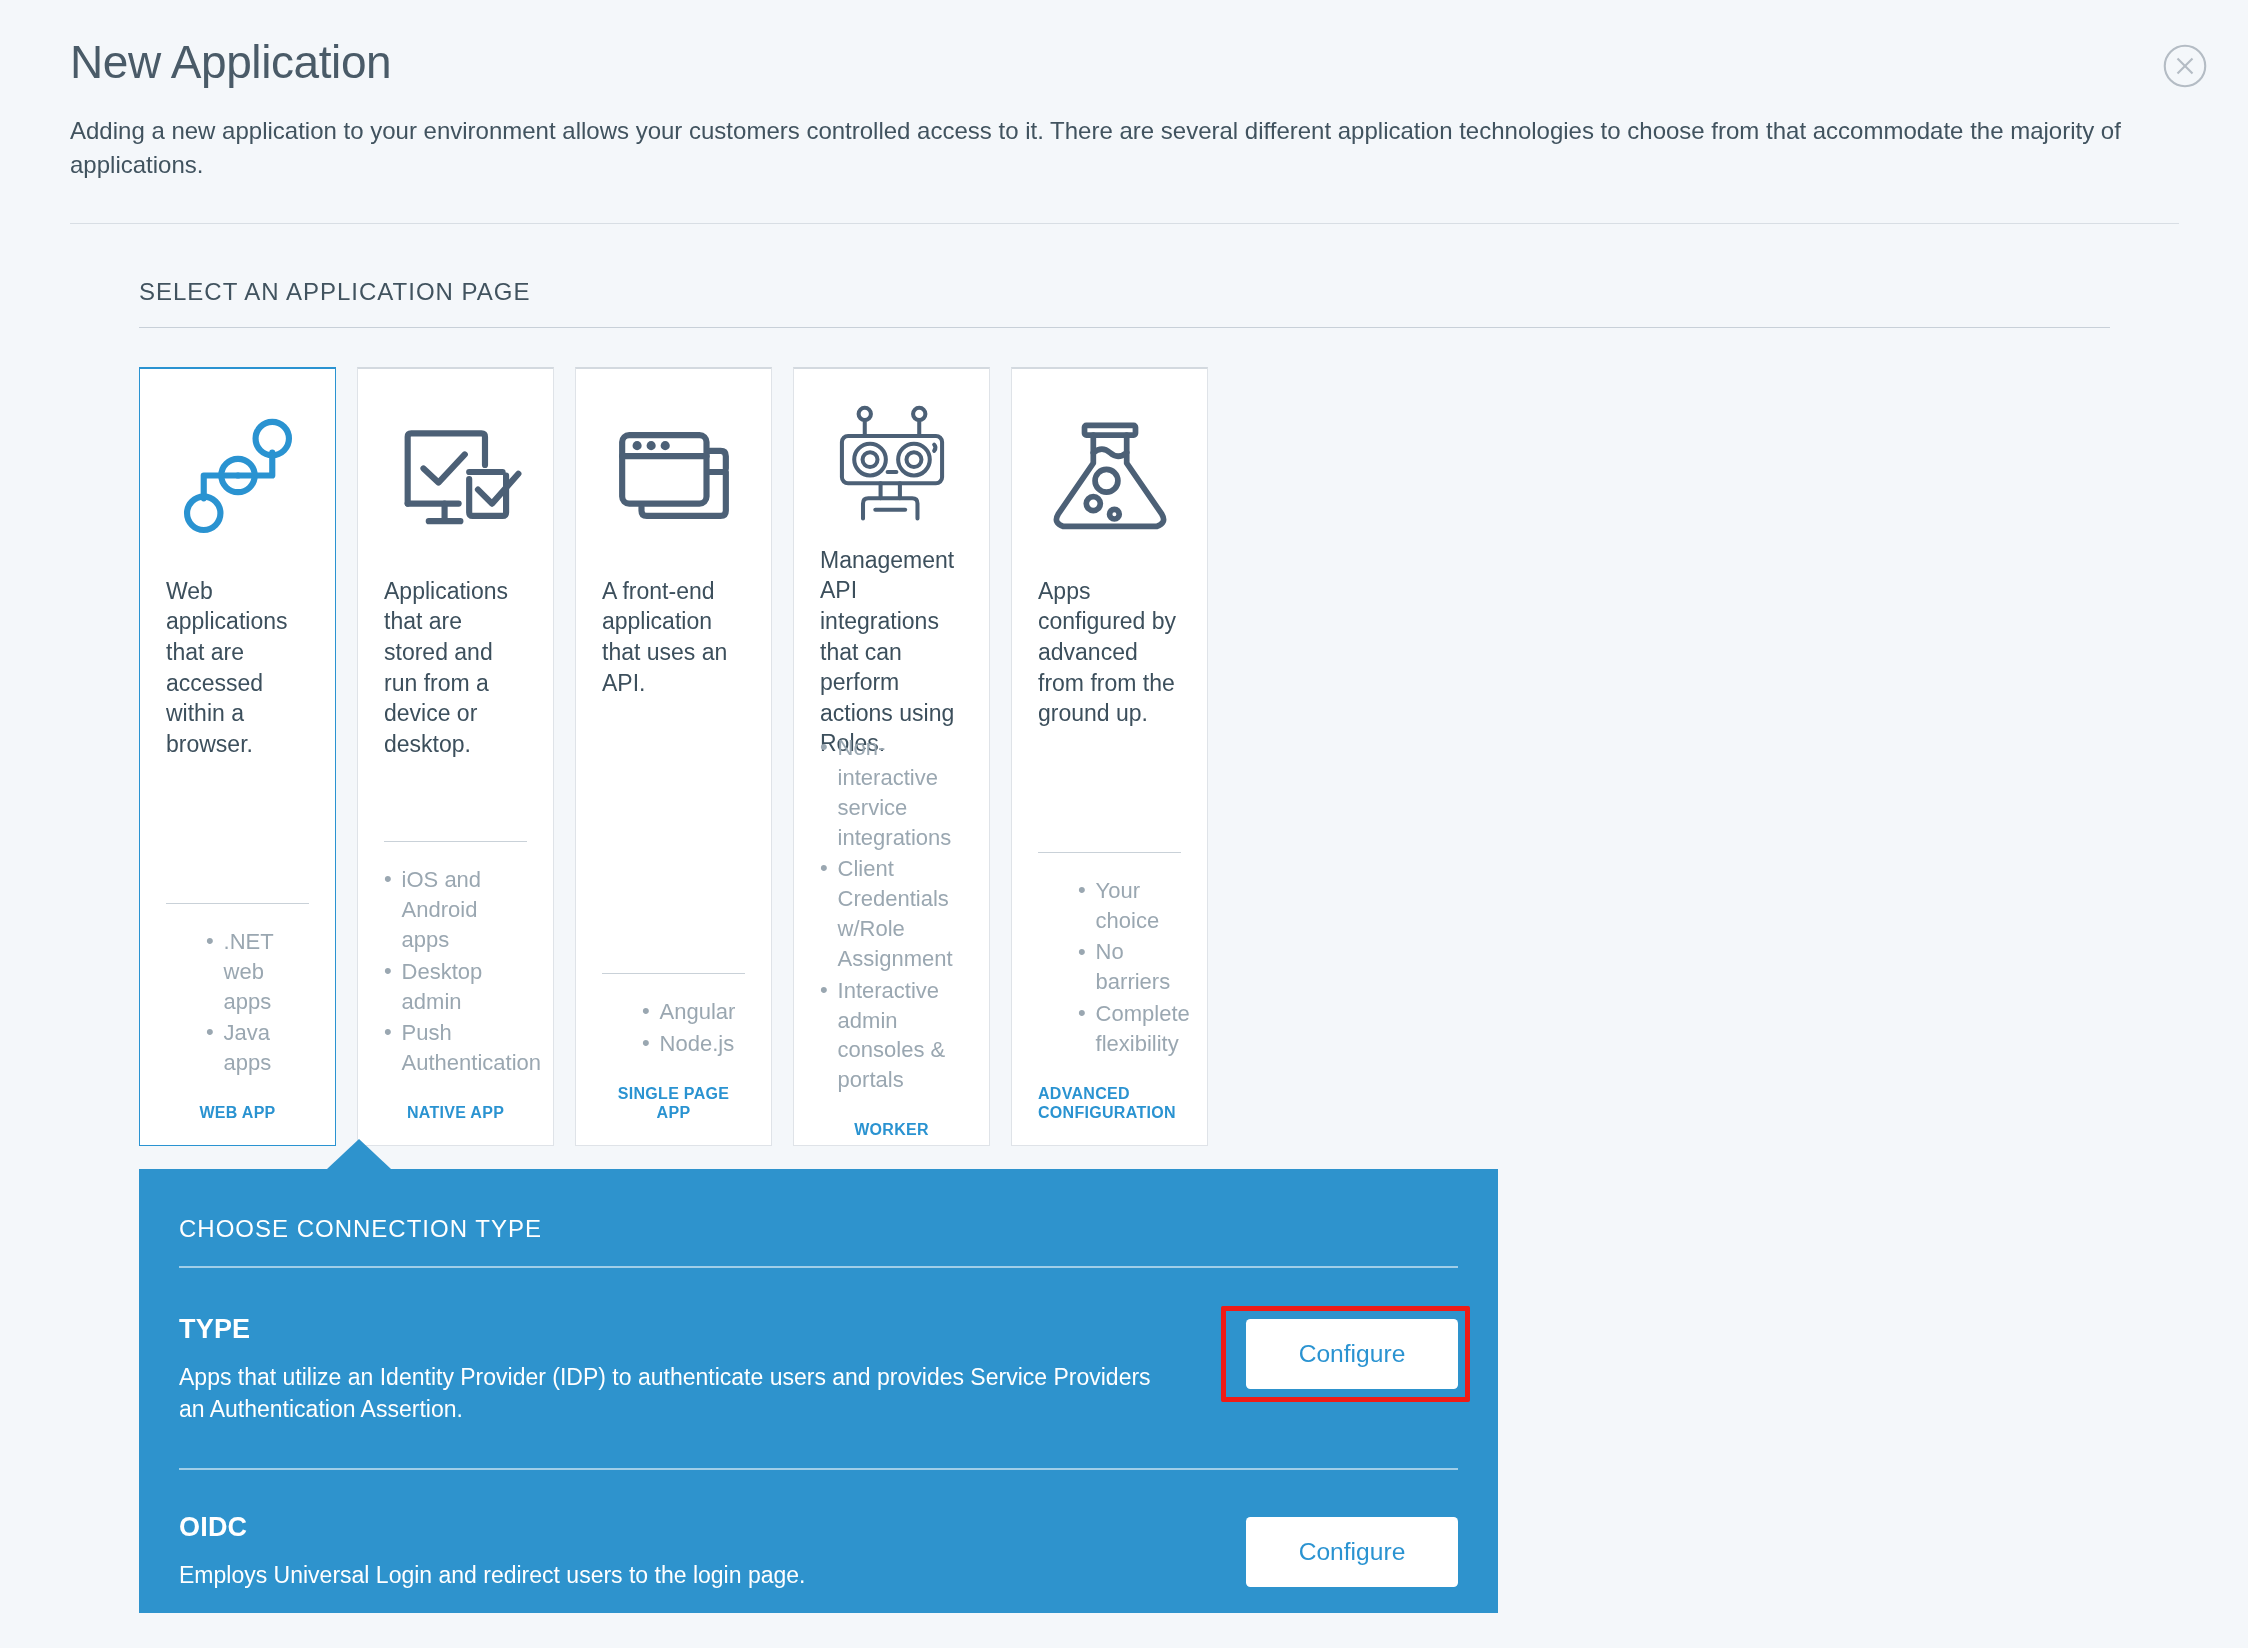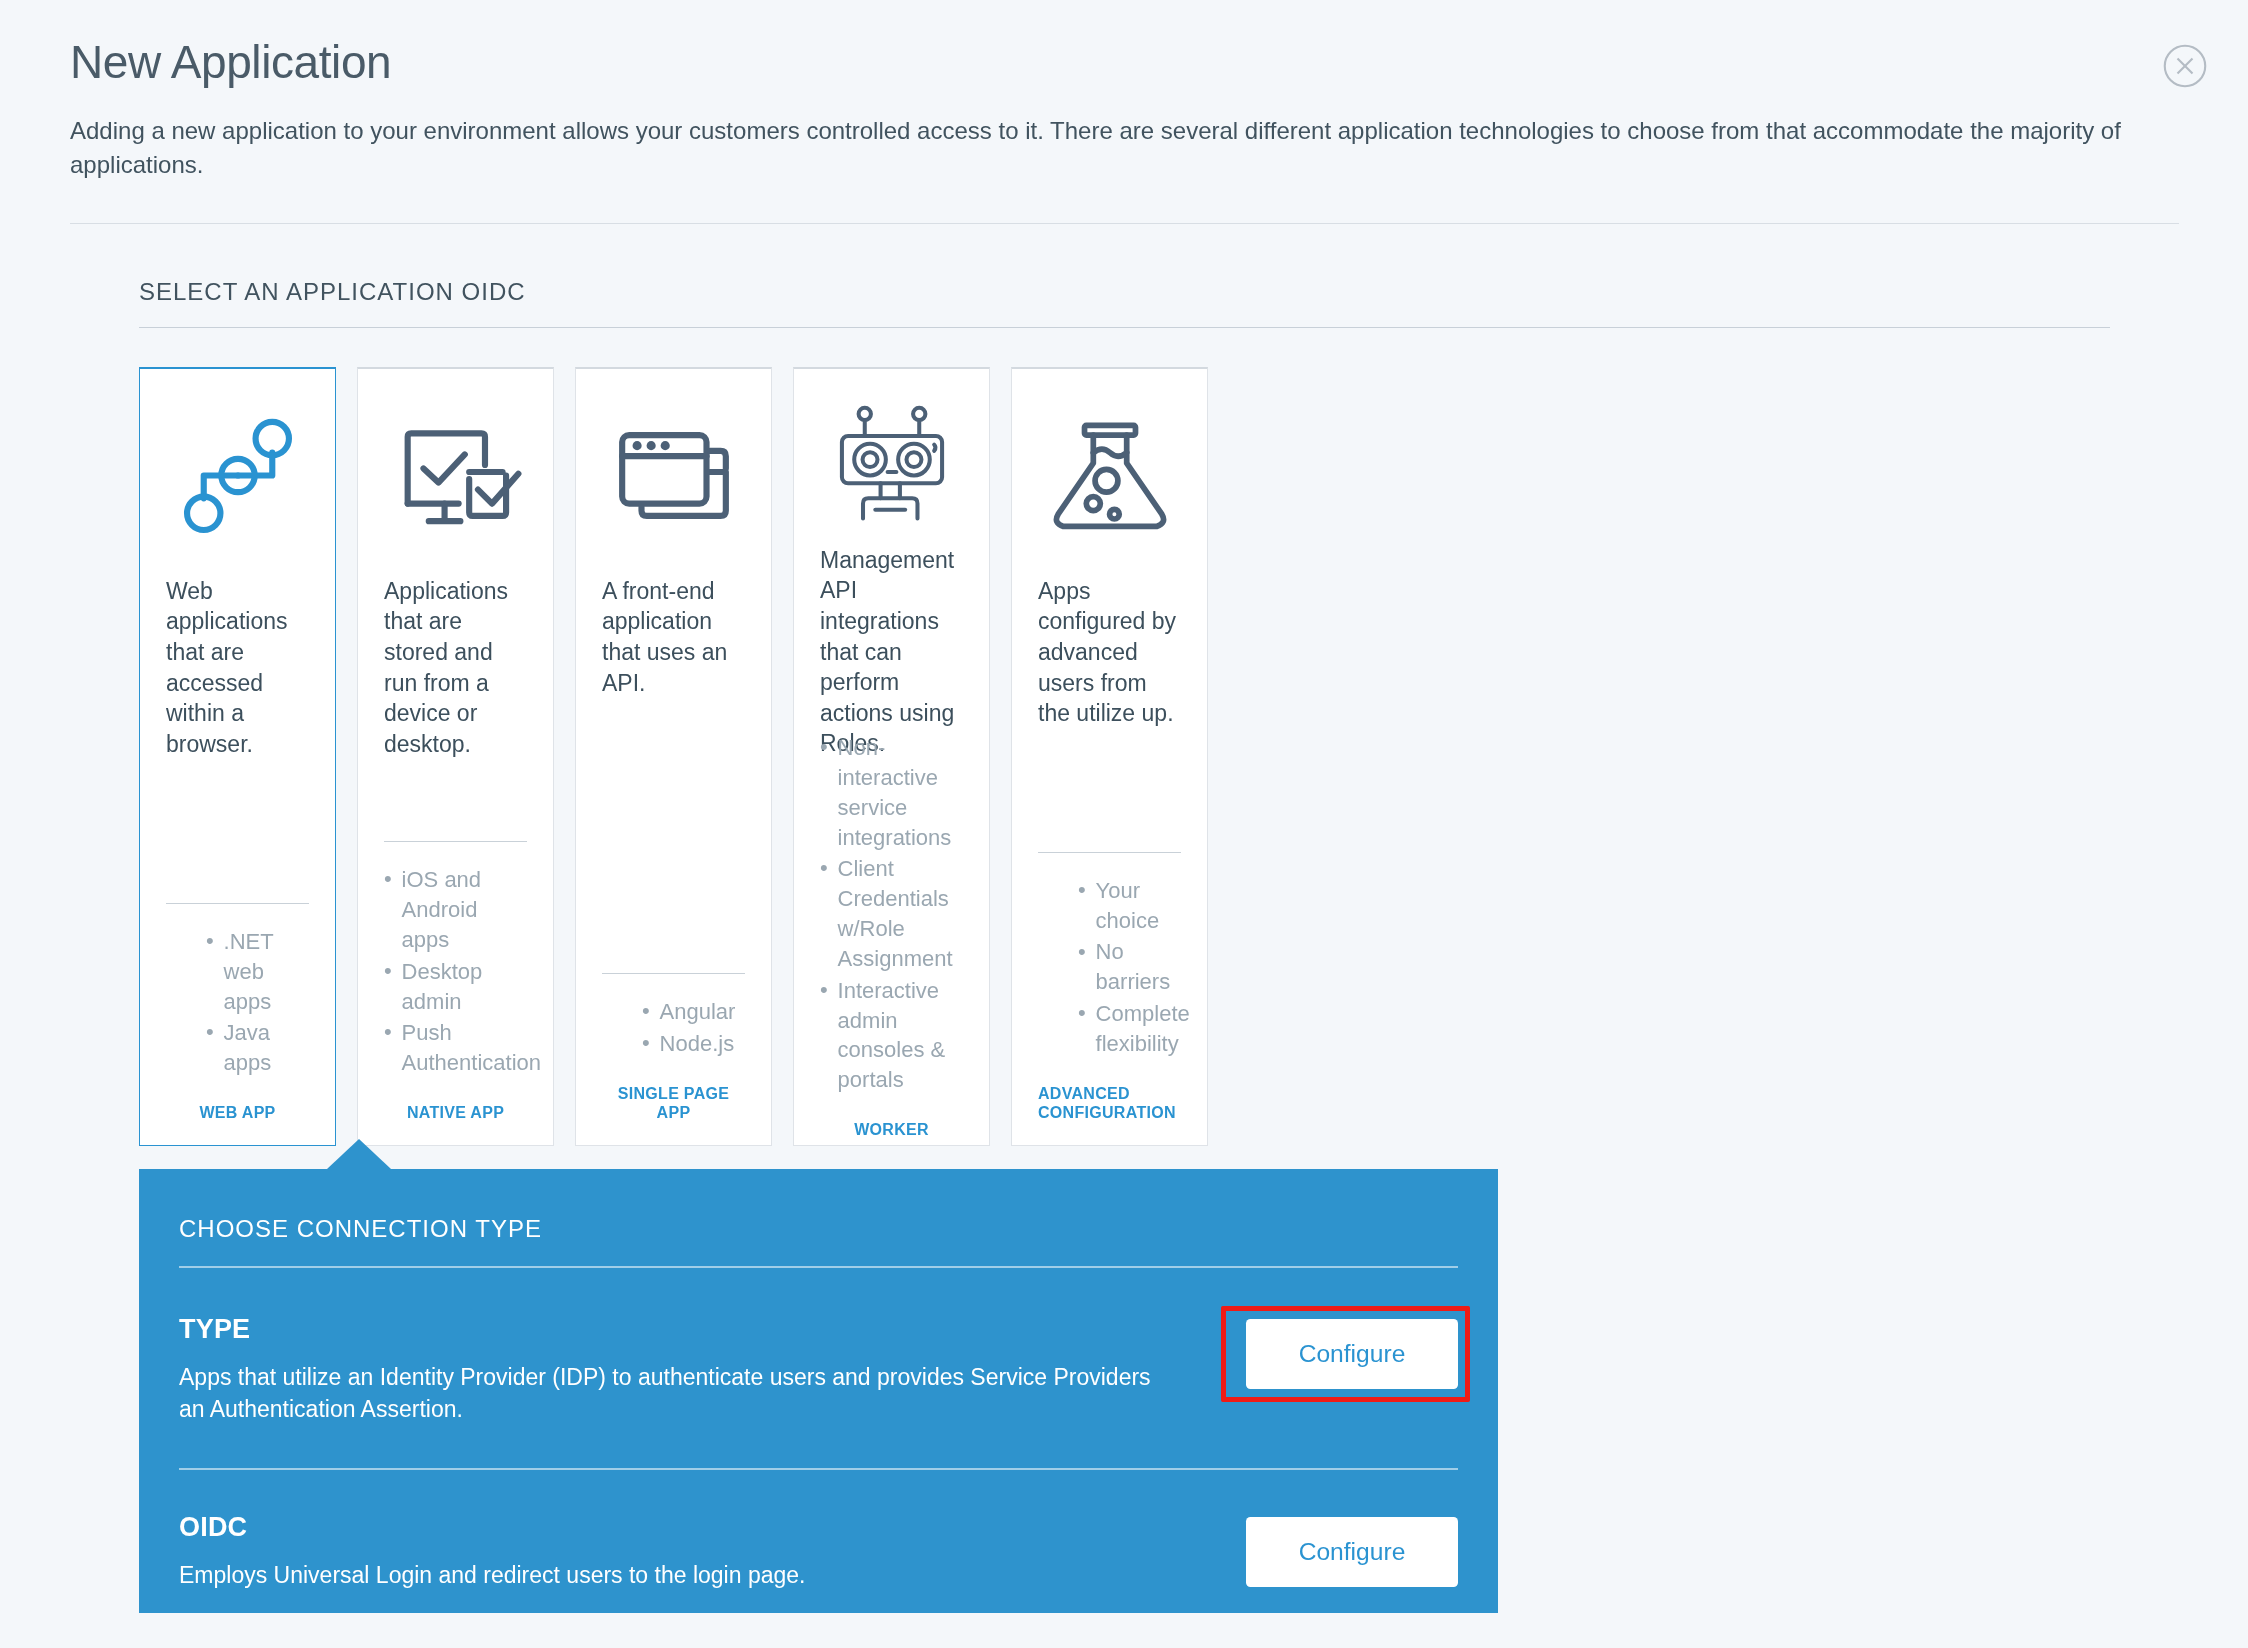--- a/index.html
+++ b/index.html
@@ -151,21 +151,21 @@
   <div class="close-btn">
     <svg width="44" height="44" viewBox="0 0 50 50">
       <circle cx="25" cy="25" r="23" fill="none" stroke="#b4bcc4" stroke-width="2.4"></circle>
       <line x1="16.5" y1="16.5" x2="33.5" y2="33.5" stroke="#b4bcc4" stroke-width="2.4"></line>
       <line x1="33.5" y1="16.5" x2="16.5" y2="33.5" stroke="#b4bcc4" stroke-width="2.4"></line>
     </svg>
   </div>
 
   <div class="hdr-rule"></div>
 
-  <div class="sec-label">SELECT AN APPLICATION OIDC</div>
+  <div class="sec-label">SELECT AN APPLICATION PAGE</div>
   <div class="sec-rule"></div>
 
   <div class="cards">
 
     <div class="card selected">
       <div class="card-icon">
         <svg width="132" height="123" viewBox="0 0 150 140">
           <g fill="none" stroke="#2a93d1" stroke-width="7" stroke-linecap="round" stroke-linejoin="round">
             <path d="M36 96 L36 70 L75 70"></path>
             <path d="M75 70 L114 70 L114 44"></path>
@@ -272,21 +272,21 @@
           <g fill="none" stroke="#4c6076" stroke-width="6.5" stroke-linecap="round" stroke-linejoin="round">
             <rect x="46" y="13" width="58" height="11" rx="2"></rect>
             <path d="M56 24 L56 56 L16 114 Q10 124 22 128 L128 128 Q140 124 134 114 L94 56 L94 24"></path>
             <path d="M56 44 Q66 36 75 44 Q84 52 94 44"></path>
             <circle cx="71" cy="76" r="13"></circle>
             <circle cx="56" cy="102" r="8"></circle>
             <circle cx="80" cy="114" r="5.5"></circle>
           </g>
         </svg>
       </div>
-      <div class="card-desc">Apps configured by advanced users from the utilize up.</div>
+      <div class="card-desc">Apps configured by advanced from from the ground up.</div>
       <div class="card-spacer"></div>
       <div class="card-rule"></div>
       <ul class="card-bullets bul-center">
         <li>Your choice</li>
         <li>No barriers</li>
         <li>Complete flexibility</li>
       </ul>
       <div class="card-cta two-line">ADVANCED CONFIGURATION</div>
     </div>
 

